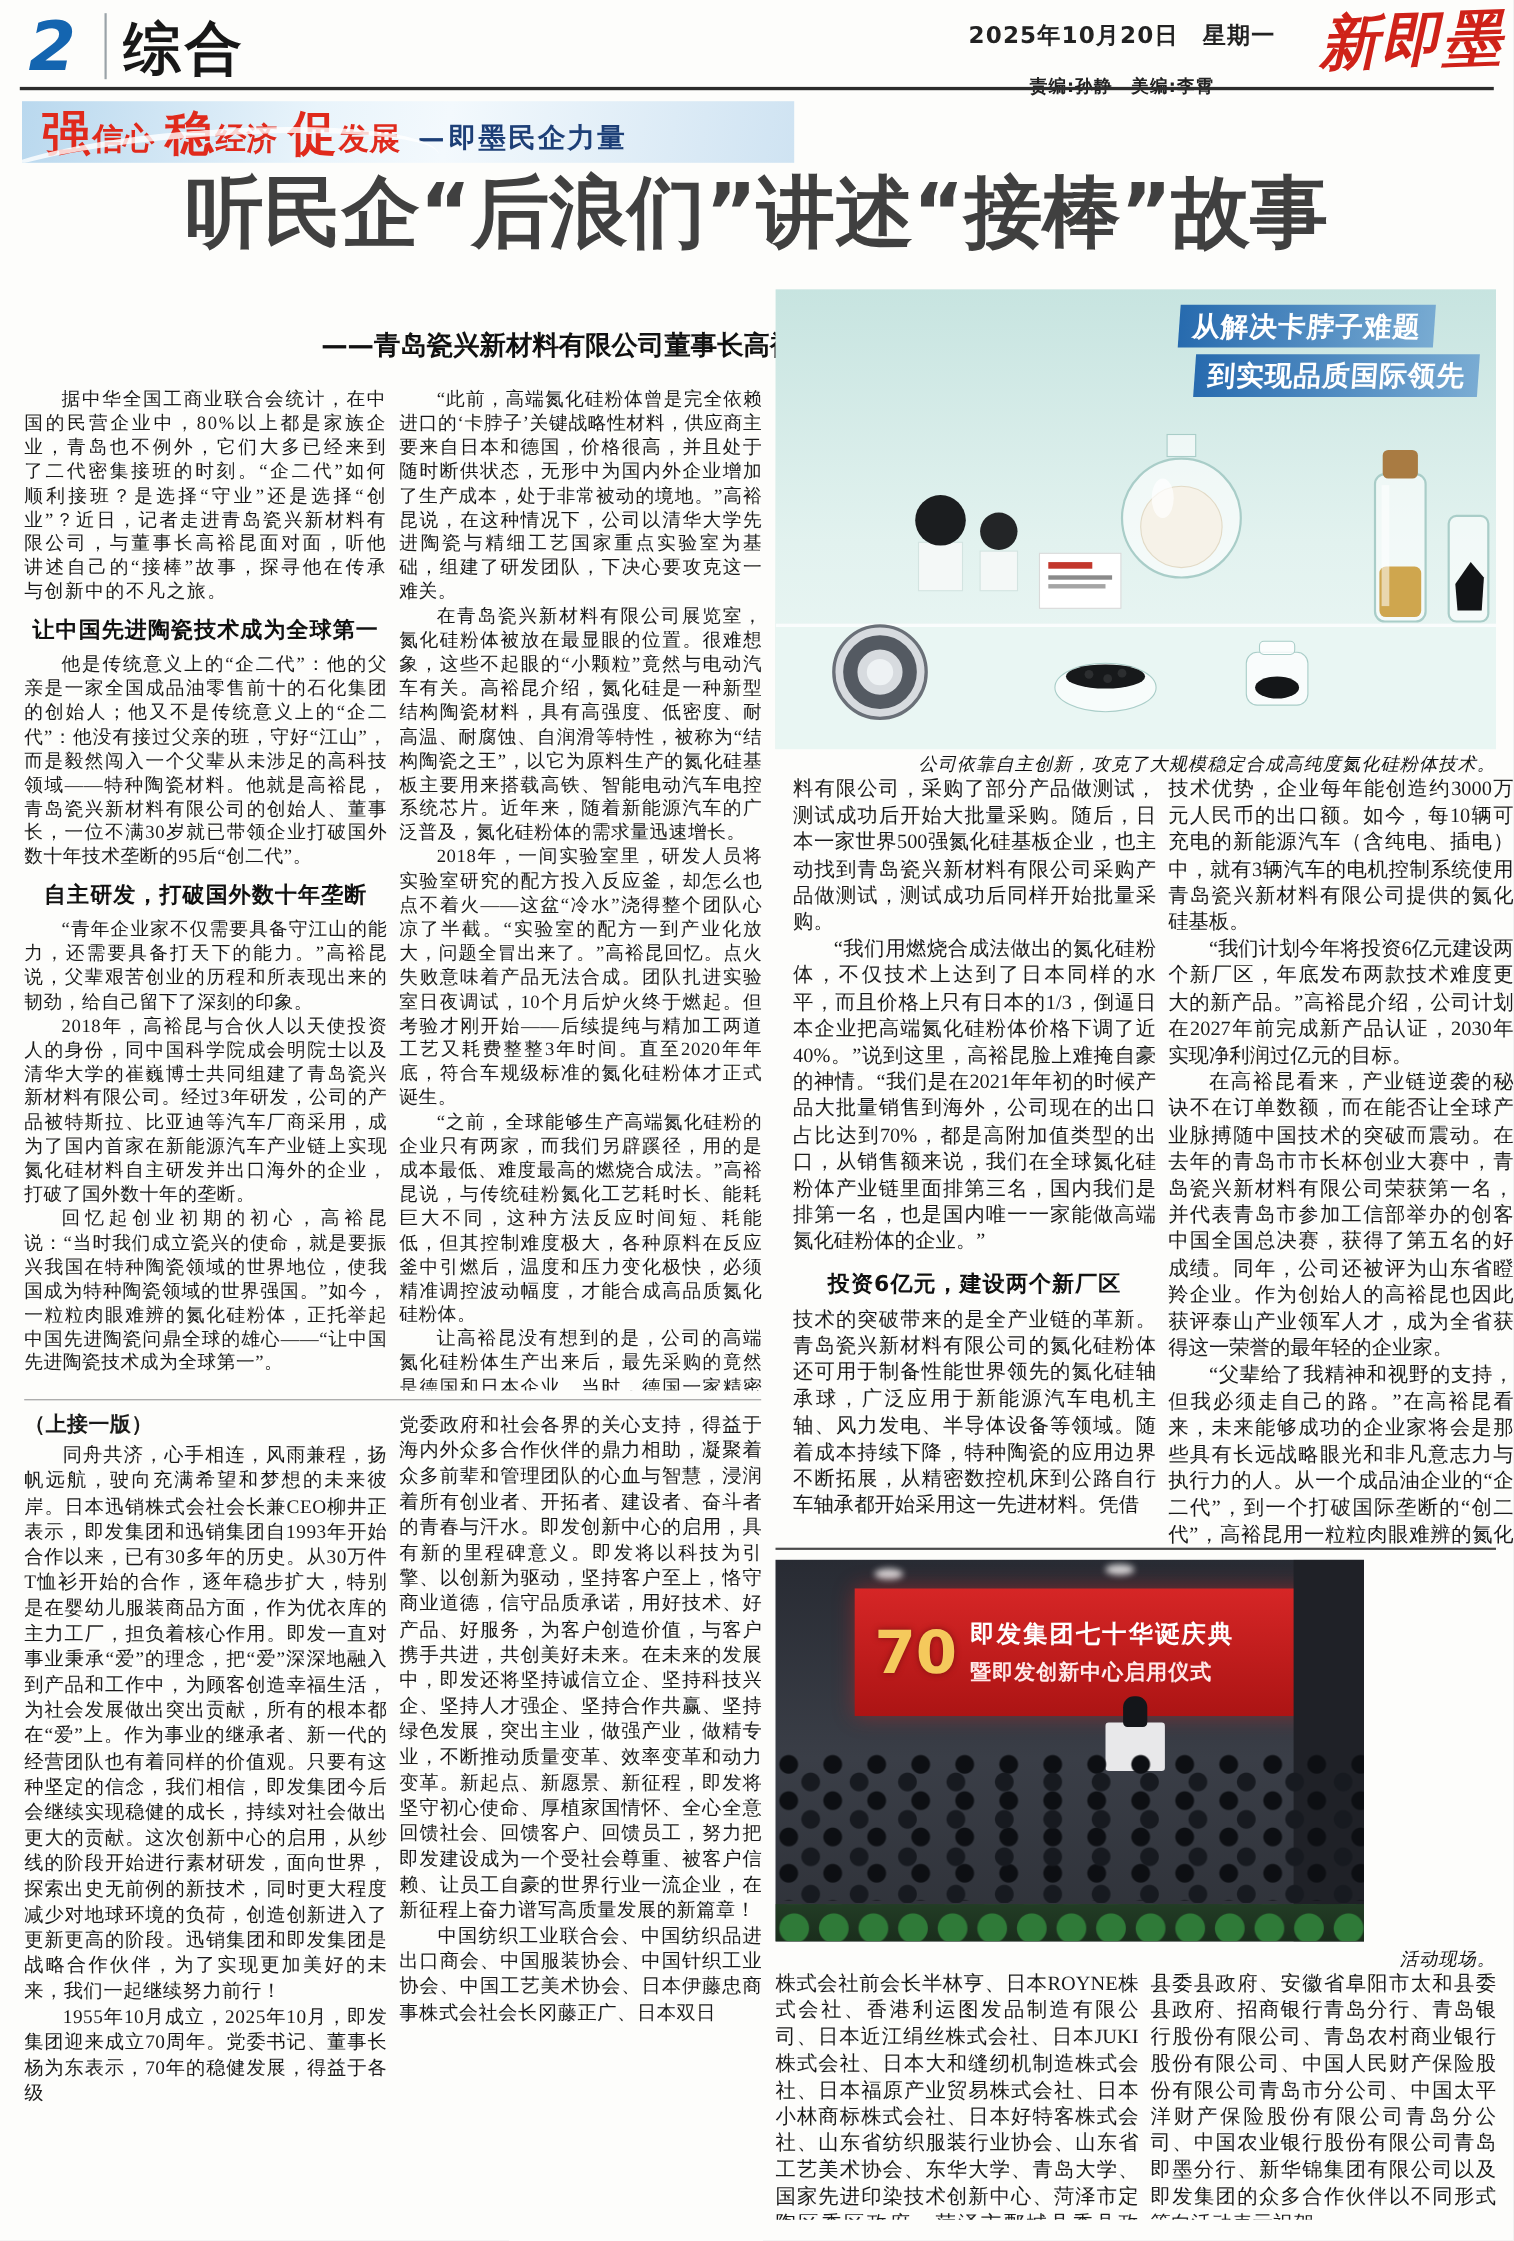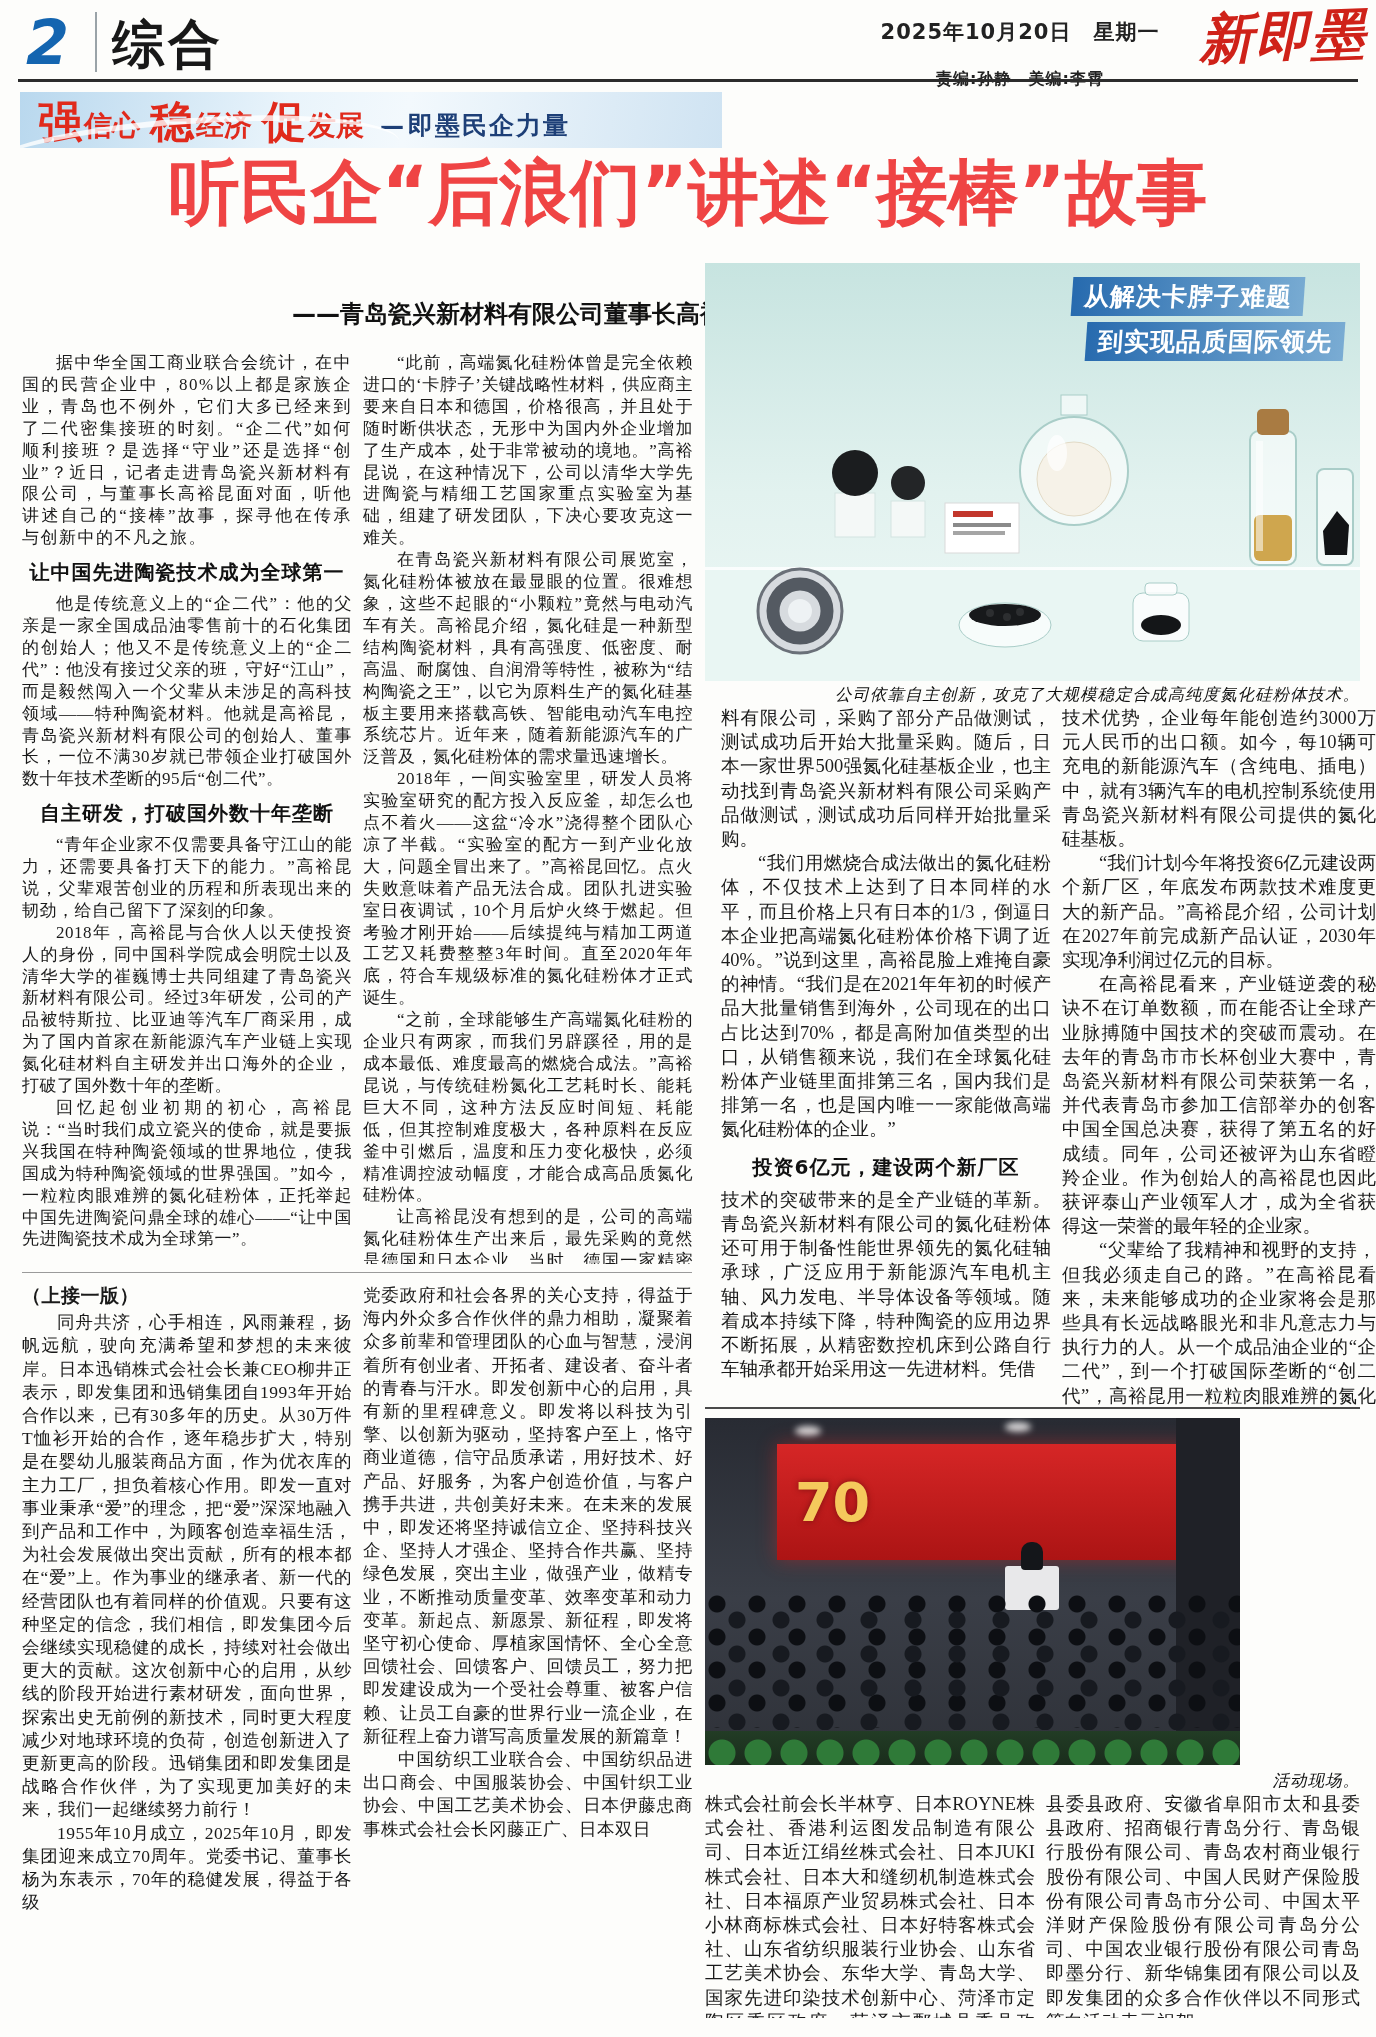--- a/index.html
+++ b/index.html
@@ -24,21 +24,21 @@
           display:flex;align-items:flex-end;padding:0 0 4px 18px;box-sizing:border-box;}
   .banner::before{content:"";position:absolute;left:-40px;top:26px;width:420px;height:70px;border-radius:50%;
           border-top:6px solid rgba(255,255,255,.8);transform:rotate(-4deg);}
   .b-big{font-size:44px;font-weight:900;color:#e02a1c;font-family:"DejaVu Sans",sans-serif;line-height:44px;}
   .b-med{font-size:28px;font-weight:800;color:#e02a1c;font-family:"DejaVu Sans",sans-serif;
          line-height:36px;margin:0 10px 0 2px;}
   .b-dash{font-size:24px;font-weight:800;color:#1d3f77;line-height:36px;margin:0 4px 0 6px;font-family:"DejaVu Sans",sans-serif;}
   .b-tail{font-size:25px;font-weight:900;color:#1d3f77;line-height:36px;font-family:"DejaVu Sans",sans-serif;letter-spacing:2px;}
   
   .headline{position:absolute;left:0;top:146px;width:1376px;text-align:center;font-size:71px;font-weight:900;
-            color:#ef4444;font-family:"DejaVu Sans",sans-serif;letter-spacing:0px;}
+            color:#404040;font-family:"DejaVu Sans",sans-serif;letter-spacing:0px;}
   .byline{position:absolute;left:240px;top:298px;width:560px;text-align:center;font-size:24px;font-weight:800;
           color:#111;font-family:"DejaVu Sans",sans-serif;}
   .col{position:absolute;text-align:justify;overflow:hidden;}
   .a1c12{font-size:17px;line-height:21.9px;letter-spacing:0.5px;}
   .a1c34{font-size:18.5px;line-height:24.2px;margin-left:16px;}
   .a2c12{font-size:17.5px;line-height:23.2px;letter-spacing:0.5px;}
   .a2c34{font-size:18.5px;line-height:24.2px;}
   .para{margin:0;text-indent:2em;}
   .cont > div > p:first-child{text-indent:0;}
   .intro{letter-spacing:1.5px;}
@@ -226,20 +226,24 @@
         <p class="para">中国纺织工业联合会、中国纺织品进出口商会、中国服装协会、中国针织工业协会、中国工艺美术协会、日本伊藤忠商事株式会社会长冈藤正广、日本双日</p>
       </div>
   </div>
 
   <div class="photo2">
     <div class="p2-light" style="left:90px;top:8px;"></div>
     <div class="p2-light" style="left:300px;top:4px;"></div>
     <div class="p2-light" style="left:500px;top:10px;"></div>
     <div class="p2-screen">
       <span class="p2-badge">70</span>
+      <span class="p2-titles">
+        <span class="t1" style="display:block">即发集团七十华诞庆典</span>
+        <span class="t2" style="display:block">暨即发创新中心启用仪式</span>
+      </span>
     </div>
     <div class="p2-pillar"></div>
     <div class="p2-podium"></div>
     <div class="p2-speaker"></div>
     <div class="p2-crowd"></div>
     <div class="p2-crowd2"></div>
     <div class="p2-plants"></div>
   </div>
   <div class="caption" style="left:705px;top:1770px;width:655px;">活动现场。</div>
 

